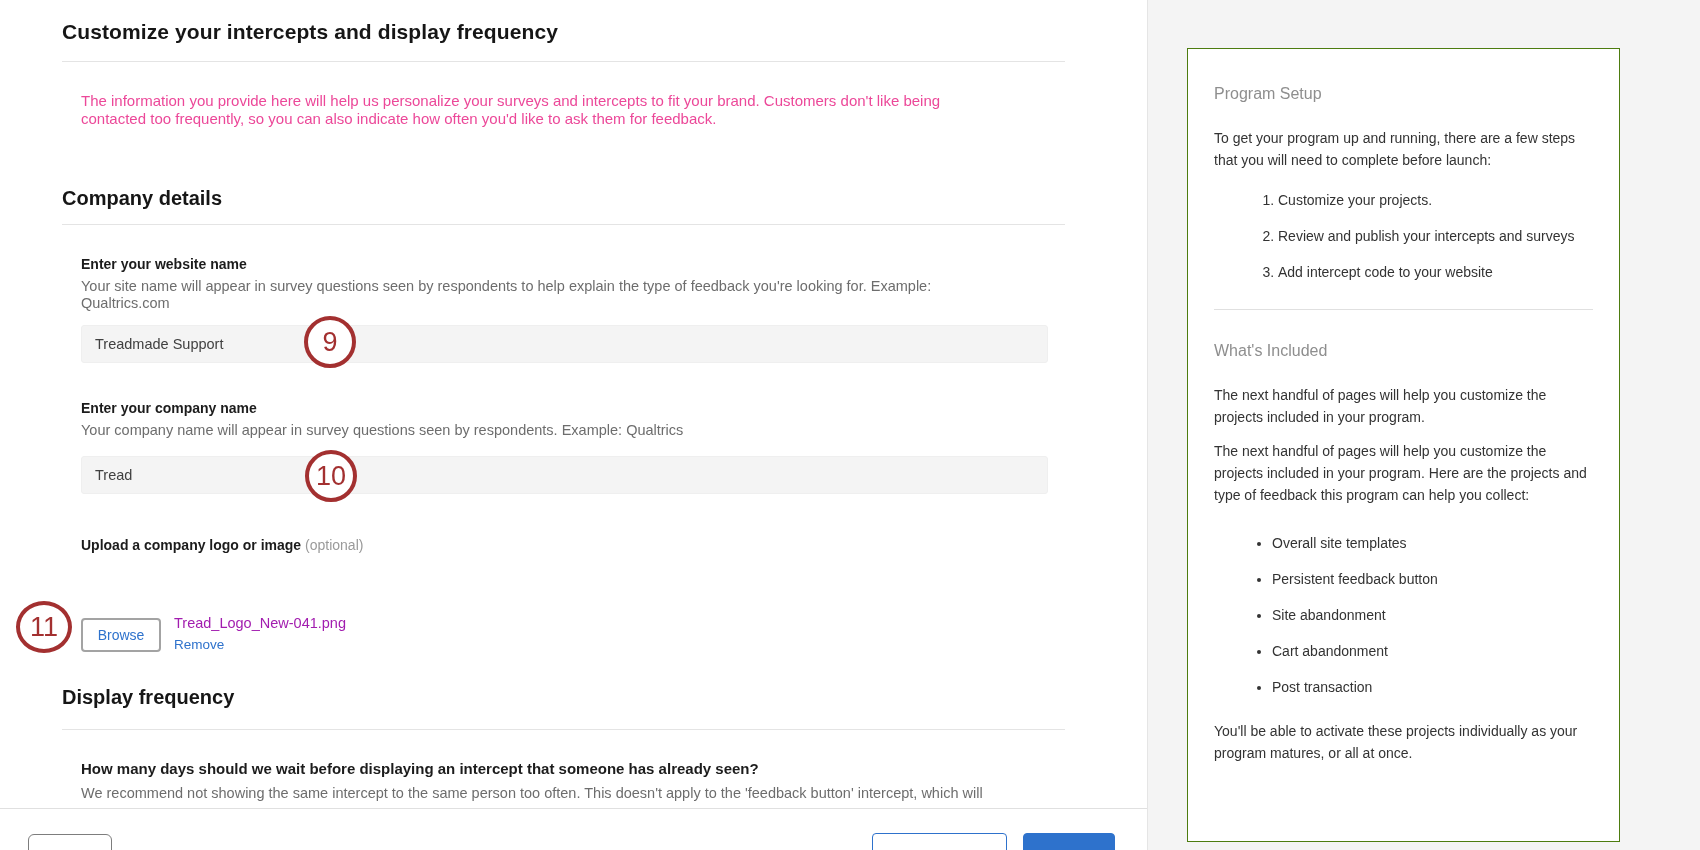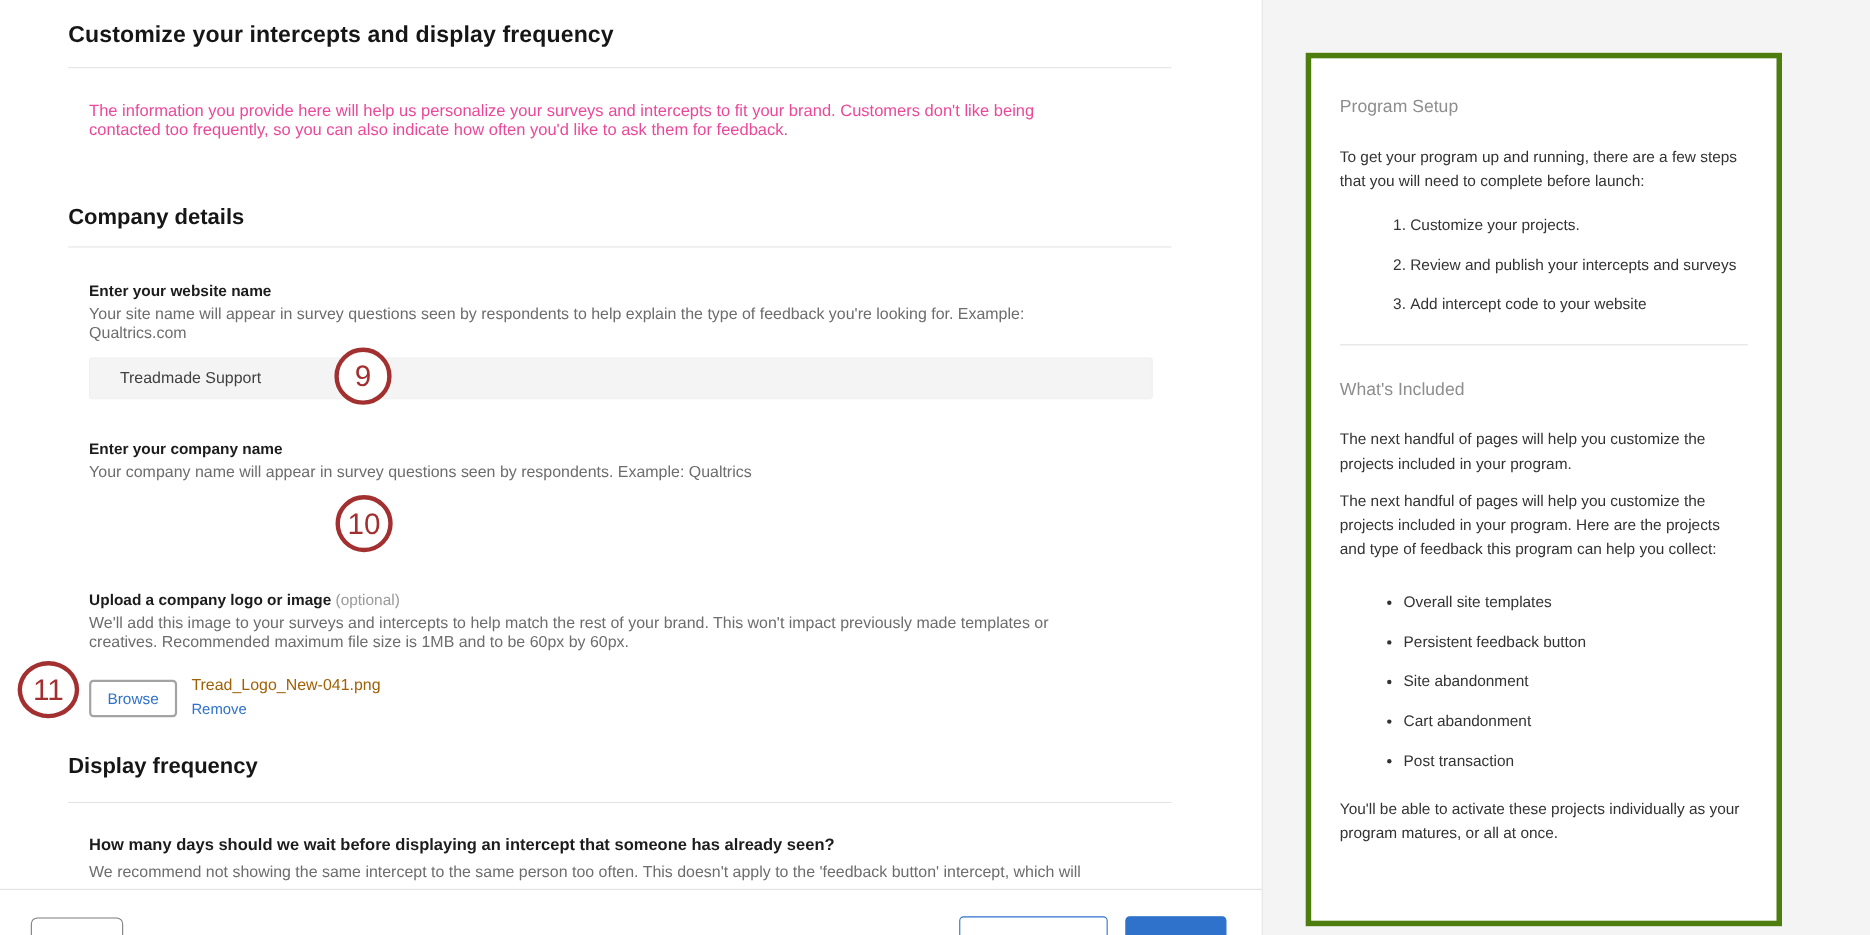--- a/index.html
+++ b/index.html
@@ -12,26 +12,26 @@
   .divider { position:absolute; left:62px; width:1003px; height:1px; background:#e4e4e4; }
   .d1 { top:61px; } .d2 { top:224px; } .d3 { top:729px; }
   .intro { position:absolute; left:81px; top:92px; width:900px; font-size:15px; line-height:17.5px; color:#ec4899; }
   .h2 { position:absolute; left:62px; font-size:20px; font-weight:600; color:#161616; }
   .h2-company { top:176px;margin-top:11px; } .h2-freq { top:686px; }
 
   .flabel { position:absolute; left:81px; font-size:14px; font-weight:700; color:#1c1c1c; }
   .fhelp  { position:absolute; left:81px; font-size:14.5px; line-height:16.5px; color:#6d6d6d; }
   .optional { font-weight:400; color:#9a9a9a; }
   .tinput { position:absolute; left:81px; width:967px; height:38px; background:#f4f4f4; border:1px solid #efefef;
-            border-radius:3px; font-family:"Liberation Sans",sans-serif; font-size:14.5px; color:#404040; padding:0 27px; outline:none; }
+            border-radius:3px; font-family:"Liberation Sans",sans-serif; font-size:14.5px; color:#404040; padding:0 13px; outline:none; }
 
   .browse-btn { position:absolute; left:81px; top:618px; width:80px; height:34px; background:#fff;
                 border:2px solid #a3a3a3; border-radius:4px; color:#2e72cc; font-size:14px;
                 font-family:"Liberation Sans",sans-serif; cursor:pointer; }
-  .filename { position:absolute; left:174px; top:615px; font-size:14.5px; color:#a16207; }
+  .filename { position:absolute; left:174px; top:615px; font-size:14.5px; color:#a21caf; }
   .remove-link { position:absolute; left:174px; top:637px; font-size:13.5px; color:#2e72cc; text-decoration:none; }
 
   .question { position:absolute; left:81px; top:760px; width:1000px; font-size:15px; font-weight:700; color:#1c1c1c; }
   .qhelp { position:absolute; left:81px; top:785px; width:990px; font-size:14.5px; color:#6d6d6d; white-space:nowrap; overflow:hidden; }
 
   
   .footer-divider { position:absolute; left:0; top:808px; width:1147px; height:1px; background:#e0e0e0; }
   .btn { position:absolute; font-family:"Liberation Sans",sans-serif; font-size:14px; cursor:pointer; }
   .back-btn { left:28px; top:834px; width:84px; height:44px; background:#fff; border:1px solid #7d7d7d;
               border-radius:6px; color:#2f2f2f; padding-top:10px; }
@@ -45,21 +45,21 @@
           display:flex; align-items:center; justify-content:center;
           color:#a33030; font-size:27px; z-index:5; }
   .anno9  { left:304px; top:316px; width:52px; height:52px; }
   .anno10 { left:305px; top:450px; width:52px; height:52px; }
   .anno11 { left:16px;  top:601px; width:56px; height:52px; }
 
   
   .side-strip { position:absolute; left:1147px; top:0; width:553px; height:850px; background:#f4f4f4;
                 border-left:1px solid #e5e5e5; }
   .side-card { position:absolute; left:39px; top:48px; width:433px; height:794px; background:#fff;
-               border:5px solid #4d7c0f; padding:34px 26px 0 26px; font-size:14px; line-height:22px; color:#333; }
+               border:1px solid #4d7c0f; padding:34px 26px 0 26px; font-size:14px; line-height:22px; color:#333; }
   .side-h { font-size:16px; font-weight:400; color:#8e8e8e; }
   .side-card p { margin-top:22px; }
   .side-card p.tight { margin-top:12px; }
   .side-card ol { margin:18px 0 0 0; padding-left:64px; }
   .side-card ol li { margin-bottom:14px; }
   .side-card ul { margin:26px 0 0 0; padding-left:58px; }
   .side-card ul li { margin-bottom:14px; }
   .side-hr { border:none; border-top:1px solid #e0e0e0; margin-top:26px; }
   .side-h2 { margin-top:30px; }
   .outro { margin-top:24px; }
@@ -74,26 +74,26 @@
 
   <div class="h2 h2-company">Company details</div>
   <div class="divider d2"></div>
 
   <div class="flabel" style="top:256px;">Enter your website name</div>
   <div class="fhelp" style="top:278px; width:860px;">Your site name will appear in survey questions seen by respondents to help explain the type of feedback you're looking for. Example: Qualtrics.com</div>
   <input class="tinput" style="top: 325px;" type="text" value="Treadmade Support">
 
   <div class="flabel" style="top:400px;">Enter your company name</div>
   <div class="fhelp" style="top:422px; width:900px;">Your company name will appear in survey questions seen by respondents. Example: Qualtrics</div>
+  <input class="tinput" style="top: 456px;" type="text" value="Tread">
 
   <div class="flabel" style="top:537px;">
     <span>Upload a company logo or image</span>
     <span class="optional">(optional)</span>
   </div>
-  <div class="fhelp" style="top:559px; width:905px;">We'll add this image to your surveys and intercepts to help match the rest of your brand. This won't impact previously made templates or creatives. Recommended maximum file size is 1MB and to be 60px by 60px.</div>
   <button class="browse-btn">Browse</button>
   <div class="filename">Tread_Logo_New-041.png</div>
   <a href="#" class="remove-link">Remove</a>
 
   <div class="h2 h2-freq">Display frequency</div>
   <div class="divider d3"></div>
   <div class="question">How many days should we wait before displaying an intercept that someone has already seen?</div>
   <div class="qhelp">We recommend not showing the same intercept to the same person too often. This doesn't apply to the 'feedback button' intercept, which will</div>
 
   <div class="footer-divider"></div>

